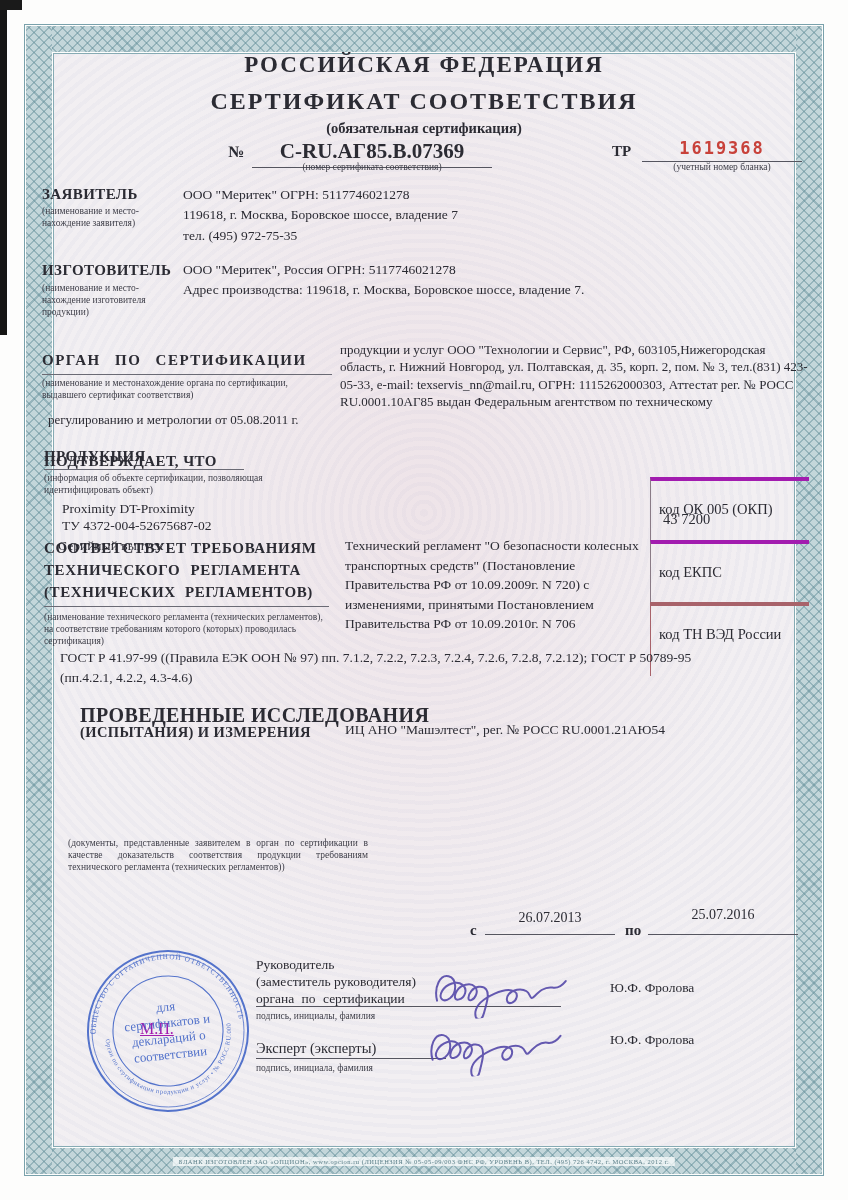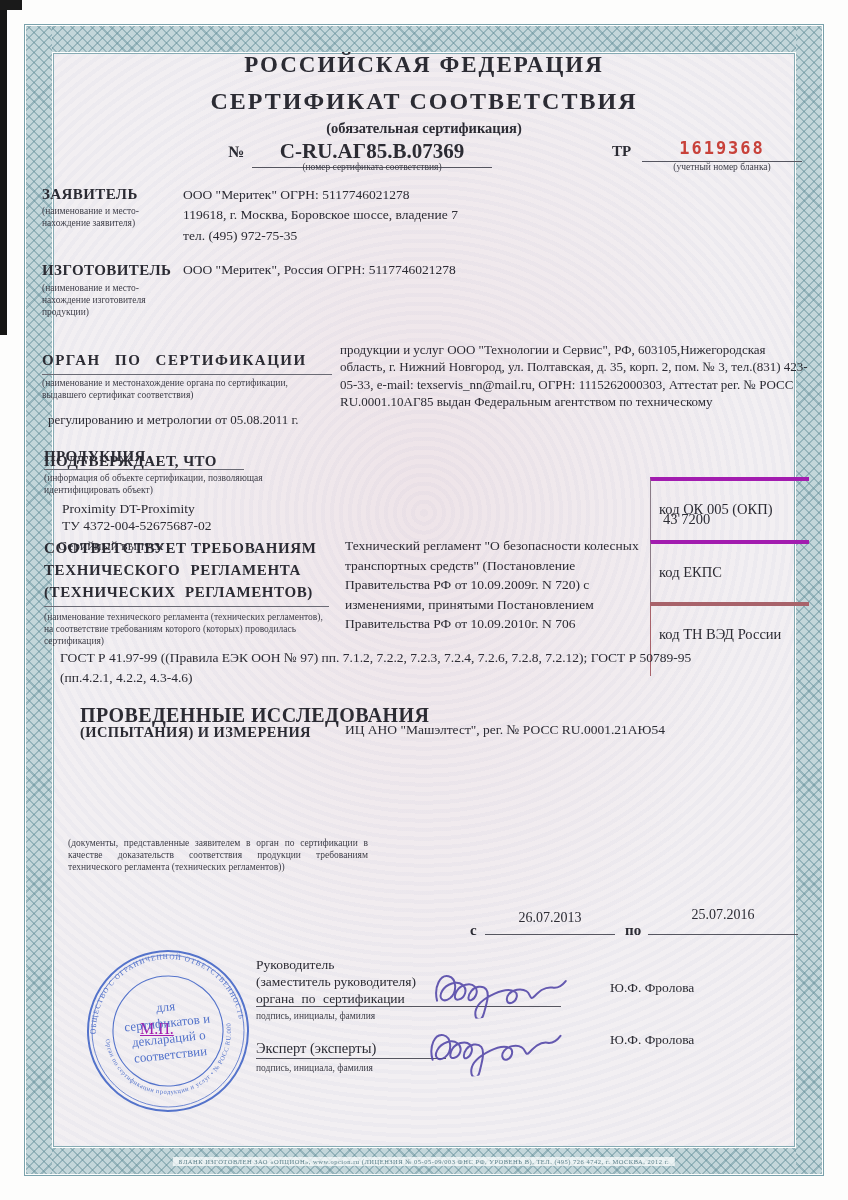--- a/index.html
+++ b/index.html
@@ -67,20 +67,21 @@
 
   <div class="abs lbl" style="top:186px;left:42px;">ЗАЯВИТЕЛЬ</div>
   <div class="abs cap" style="top:206px;left:42px;width:118px;">(наименование и место- нахождение заявителя)</div>
   <div class="abs val" style="top:185px;left:183px;width:470px;">ООО "Меритек"    ОГРН: 5117746021278</div>
   <div class="abs val" style="top:205px;left:183px;width:470px;">119618, г. Москва, Боровское шоссе, владение 7</div>
   <div class="abs val" style="top:226px;left:183px;width:470px;">тел. (495) 972-75-35</div>
 
   <div class="abs lbl" style="top:262px;left:42px;">ИЗГОТОВИТЕЛЬ</div>
   <div class="abs cap" style="top:283px;left:42px;width:122px;">(наименование и место- нахождение изготовителя продукции)</div>
   <div class="abs val" style="top:260px;left:183px;width:600px;">ООО "Меритек", Россия ОГРН: 5117746021278</div>
+  <div class="abs val" style="top:280px;left:183px;width:600px;">Адрес производства: 119618, г. Москва, Боровское шоссе, владение 7.</div>
 
   <div class="abs lbl" style="top:352px;left:42px;word-spacing:9px;letter-spacing:1.5px;">ОРГАН  ПО  СЕРТИФИКАЦИИ</div>
   <div class="abs cap" style="top:374px;left:42px;width:290px;border-top:1px solid #6a6a74;padding-top:3px;">(наименование и местонахождение органа по сертификации, выдавшего сертификат соответствия)</div>
   <div class="abs val" style="top:341px;left:340px;width:472px;line-height:1.33;font-size:13px;">продукции и услуг ООО "Технологии и Сервис", РФ, 603105,Нижегородская область, г. Нижний Новгород, ул. Полтавская, д. 35, корп. 2, пом. № 3, тел.(831) 423-05-33, e-mail: texservis_nn@mail.ru, ОГРН: 1115262000303, Аттестат рег. № РОСС RU.0001.10АГ85 выдан Федеральным агентством по техническому</div>
   <div class="abs val" style="top:411px;left:48px;font-size:13px;">регулированию и метрологии от 05.08.2011 г.</div>
 
   <div class="abs lbl" style="top:453px;left:44px;">ПОДТВЕРЖДАЕТ, ЧТО</div>
   <div class="abs lbl" style="top:448px;left:44px;width:200px;border-bottom:1px solid #6a6a74;padding-bottom:4px;">ПРОДУКЦИЯ</div>
   <div class="abs cap" style="top:473px;left:44px;width:220px;">(информация об объекте сертификации, позволяющая идентифицировать объект)</div>
   <div class="abs val" style="top:499px;left:62px;">Proximity DT-Proximity</div>

